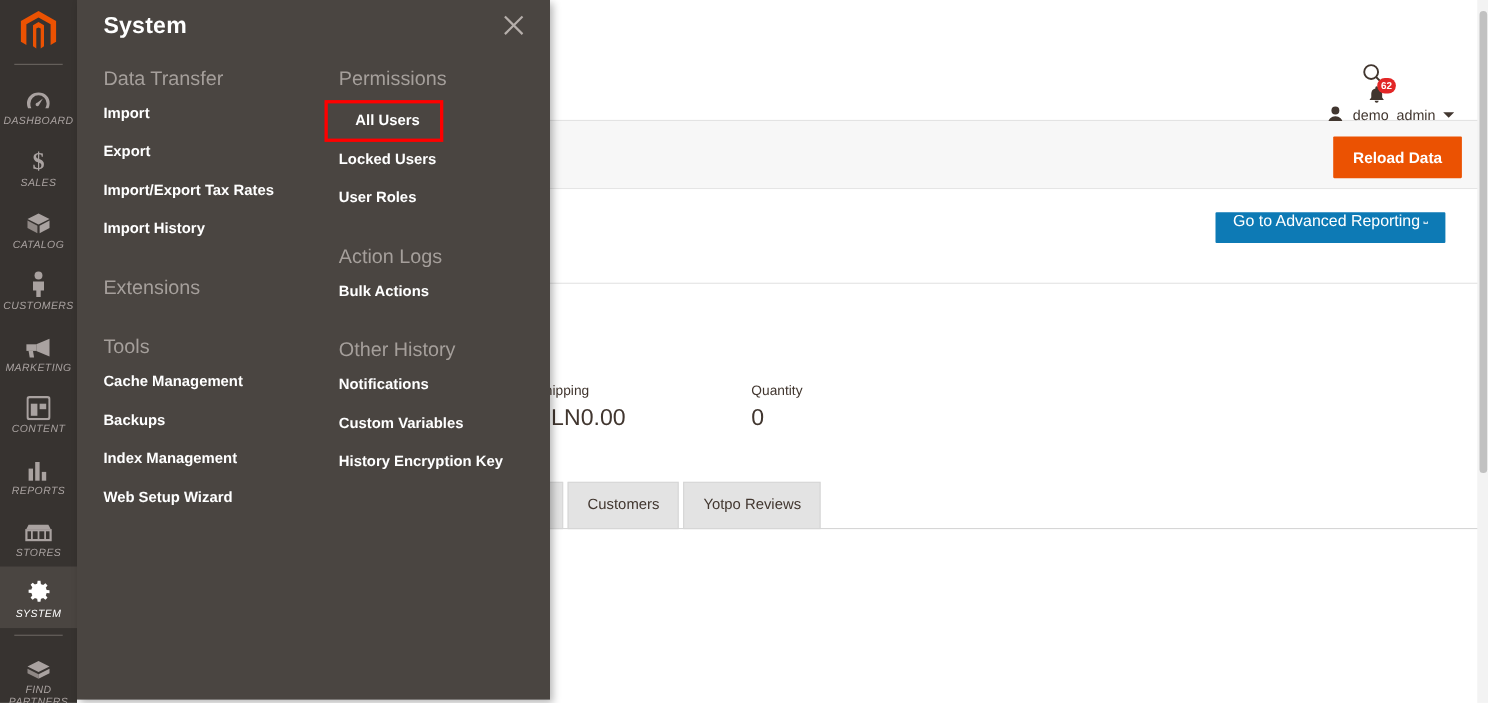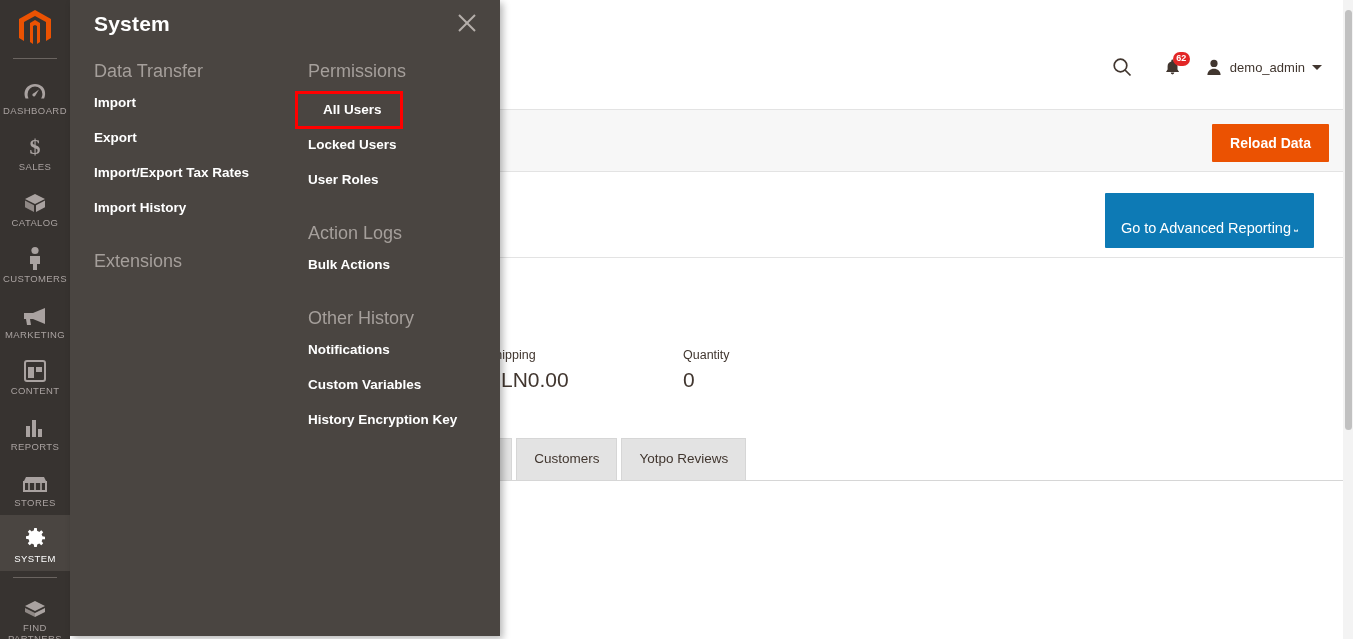--- a/index.html
+++ b/index.html
@@ -20,21 +20,21 @@
   .logo-divider { width: 44px; height: 1px; background: #6a6460; margin: 0 auto 8px auto; }
   .nav-item {
     display: block; width: 70px; padding: 9px 2px 7px 2px;
     text-align: center; cursor: pointer; text-decoration: none;
   }
   .nav-item.active { background: #4a4541; }
   .nav-ico { height: 26px; display: flex; align-items: flex-end; justify-content: center; margin-bottom: 3px; }
   .nav-ico svg { display: block; }
   .nav-label {
     color: #a9a2a0; font-size: 9.5px; letter-spacing: .4px;
-    line-height: 11px; text-transform: uppercase; display: block;
+    line-height: 11px; text-transform: uppercase; display: block; font-style: italic;
   }
   .nav-item.active .nav-label { color: #ffffff; }
   .nav-sep { width: 44px; height: 1px; background: #6a6460; margin: 6px auto; }
 
   
   #system-panel {
     position: absolute; left: 70px; top: 0; width: 430px; height: 636px;
     background: #4a4541; z-index: 50;
     box-shadow: 3px 3px 7px rgba(0,0,0,.28);
   }
@@ -70,21 +70,21 @@
     width: 102px;
   }
 
   
   #main { position: absolute; left: 70px; top: 0; right: 0; height: 639px; background: #fff; }
   .admin-header {
     position: relative; height: 110px; background: #fff; border-bottom: 1px solid #e3e3e3;
   }
   .header-right {
     position: absolute; right: 31px; top: 57px;
-    display: flex; align-items: center; gap: 0;
+    display: flex; align-items: center; gap: 0; flex-direction: column;
   }
   .hdr-btn { display: flex; align-items: center; cursor: pointer; }
   .search-ico { margin-right: 32px; }
   .bell-wrap { position: relative; margin-right: 25px; }
   .bell-badge {
     position: absolute; left: 9px; top: -6px;
     background: #e22626; color: #fff; font-size: 9px; font-weight: bold;
     border-radius: 9px; min-width: 17px; height: 14px;
     display: flex; align-items: center; justify-content: center;
     padding: 0 3px; line-height: 1;
@@ -111,21 +111,21 @@
     position: relative; height: 86px; background: #fff; border-bottom: 1px solid #e3e3e3;
   }
   .adv-text {
     position: absolute; left: -330px; top: 45px;
     font-size: 13px; color: #5a5a5a; white-space: nowrap;
   }
   .btn-adv {
     position: absolute; right: 39px; top: 21px;
     background: #0d7ab5; color: #fff; border: none;
     font-family: "Liberation Sans", sans-serif;
-    font-size: 14.5px; padding: 27px 16px 12px 16px; cursor: pointer;
+    font-size: 14.5px; padding: 0 16px 12px 16px; cursor: pointer;
     display: flex; align-items: flex-start; gap: 3px; border-radius: 1px;
   }
   .ext-ico { font-size: 10px; line-height: 10px; margin-top: 1px; }
 
   
   .chart-notice {
     position: absolute; left: 25px; top: 313px;
     font-size: 13px; color: #5a5a5a;
   }
   .chart-notice a { color: #5a8fc4; text-decoration: none; cursor: pointer; }
@@ -376,20 +376,27 @@
         <div class="grp">
           <div class="grp-title">Data Transfer</div>
           <a class="m-link">Import</a>
           <a class="m-link">Export</a>
           <a class="m-link">Import/Export Tax Rates</a>
           <a class="m-link">Import History</a>
         </div>
         <div class="grp">
           <div class="grp-title">Extensions</div>
         </div>
+        <div class="grp">
+          <div class="grp-title">Tools</div>
+          <a class="m-link">Cache Management</a>
+          <a class="m-link">Backups</a>
+          <a class="m-link">Index Management</a>
+          <a class="m-link">Web Setup Wizard</a>
+        </div>
       </div>
 
       <div class="pcol pcol-right">
         <div class="grp">
           <div class="grp-title">Permissions</div>
           <a class="m-link highlighted">All Users</a>
           <a class="m-link">Locked Users</a>
           <a class="m-link">User Roles</a>
         </div>
         <div class="grp">

